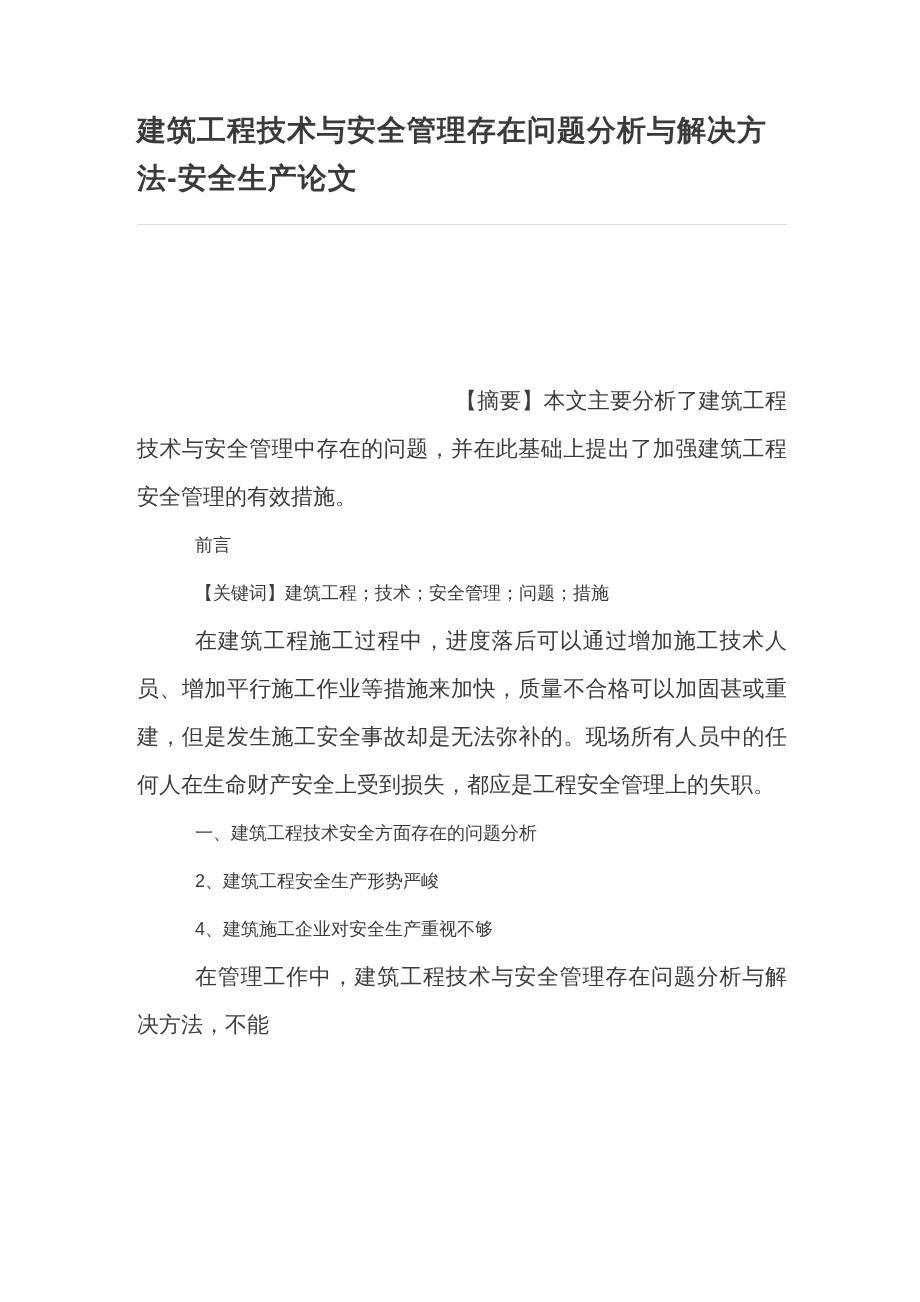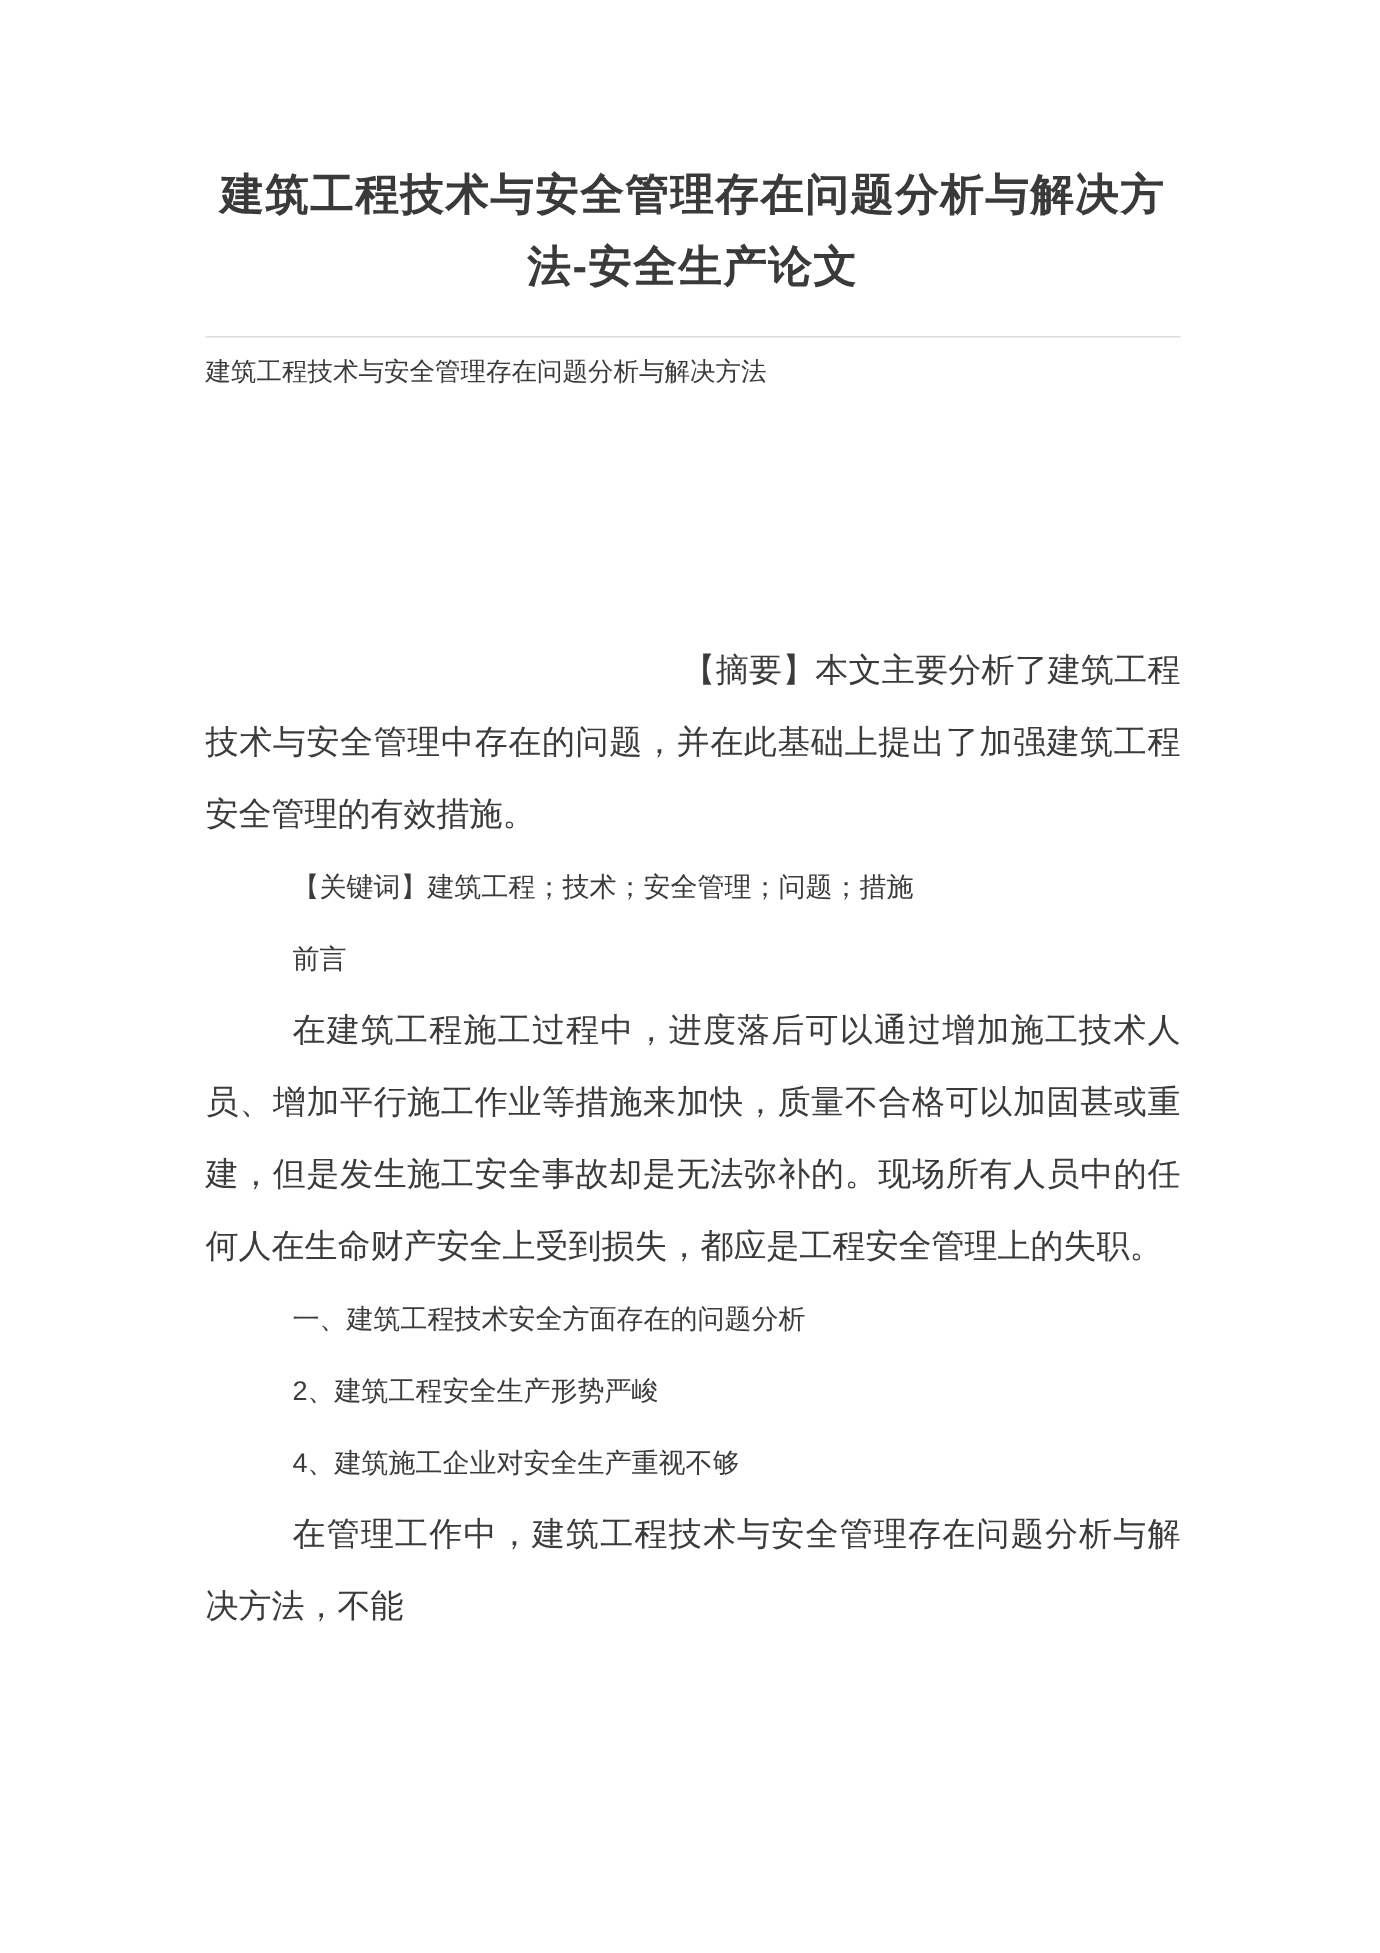--- a/index.html
+++ b/index.html
@@ -14,21 +14,20 @@
   .page {
     width: 920px;
     height: 1302px;
     padding: 106px 133px 0 137px;
     background: #ffffff;
   }
   .doc-title {
     font-size: 29px;
     font-weight: bold;
     line-height: 48px;
-    text-align: center;
     color: #3a3a3a;
     letter-spacing: 1px;
   }
   .divider {
     border: none;
     border-top: 1px solid #dcdcdc;
     margin-top: 22px;
     height: 0;
   }
   .doc-subtitle {
@@ -53,29 +52,28 @@
 </style>
 </head>
 <body>
 
 <div class="page">
 
   <h1 class="doc-title">建筑工程技术与安全管理存在问题分析与解决方法-安全生产论文</h1>
 
   <hr class="divider">
 
-  <div class="doc-subtitle">建筑工程技术与安全管理存在问题分析与解决方法</div>
 
   <div class="spacer"></div>
 
   <p class="body-text indent-abstract">【摘要】本文主要分析了建筑工程技术与安全管理中存在的问题，并在此基础上提出了加强建筑工程安全管理的有效措施。</p>
 
+  <p class="line-text indent-2">前言</p>
+
   <p class="line-text indent-2">【关键词】建筑工程；技术；安全管理；问题；措施</p>
-
-  <p class="line-text indent-2">前言</p>
 
   <p class="body-text indent-2">在建筑工程施工过程中，进度落后可以通过增加施工技术人员、增加平行施工作业等措施来加快，质量不合格可以加固甚或重建，但是发生施工安全事故却是无法弥补的。现场所有人员中的任何人在生命财产安全上受到损失，都应是工程安全管理上的失职。</p>
 
   <p class="line-text indent-2">一、建筑工程技术安全方面存在的问题分析</p>
 
   <p class="line-text indent-2">2、建筑工程安全生产形势严峻</p>
 
 
   <p class="line-text indent-2">4、建筑施工企业对安全生产重视不够</p>
 

